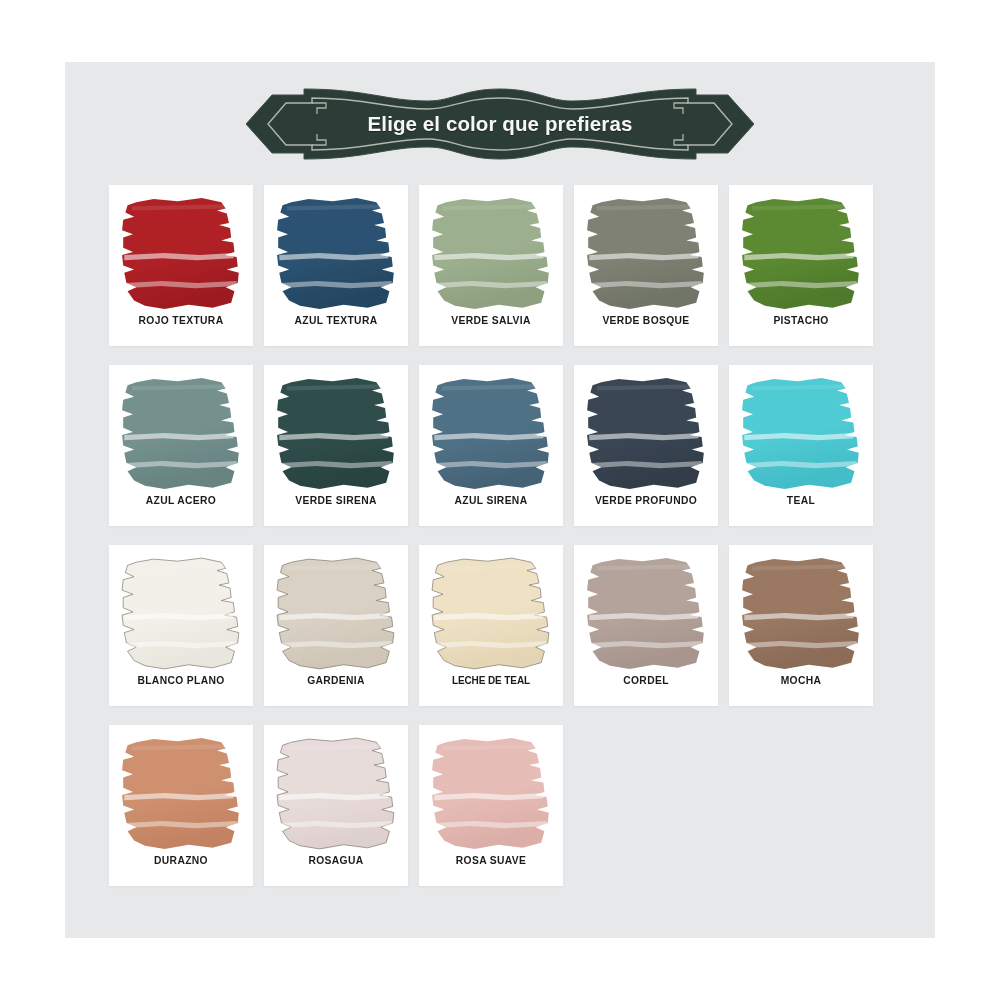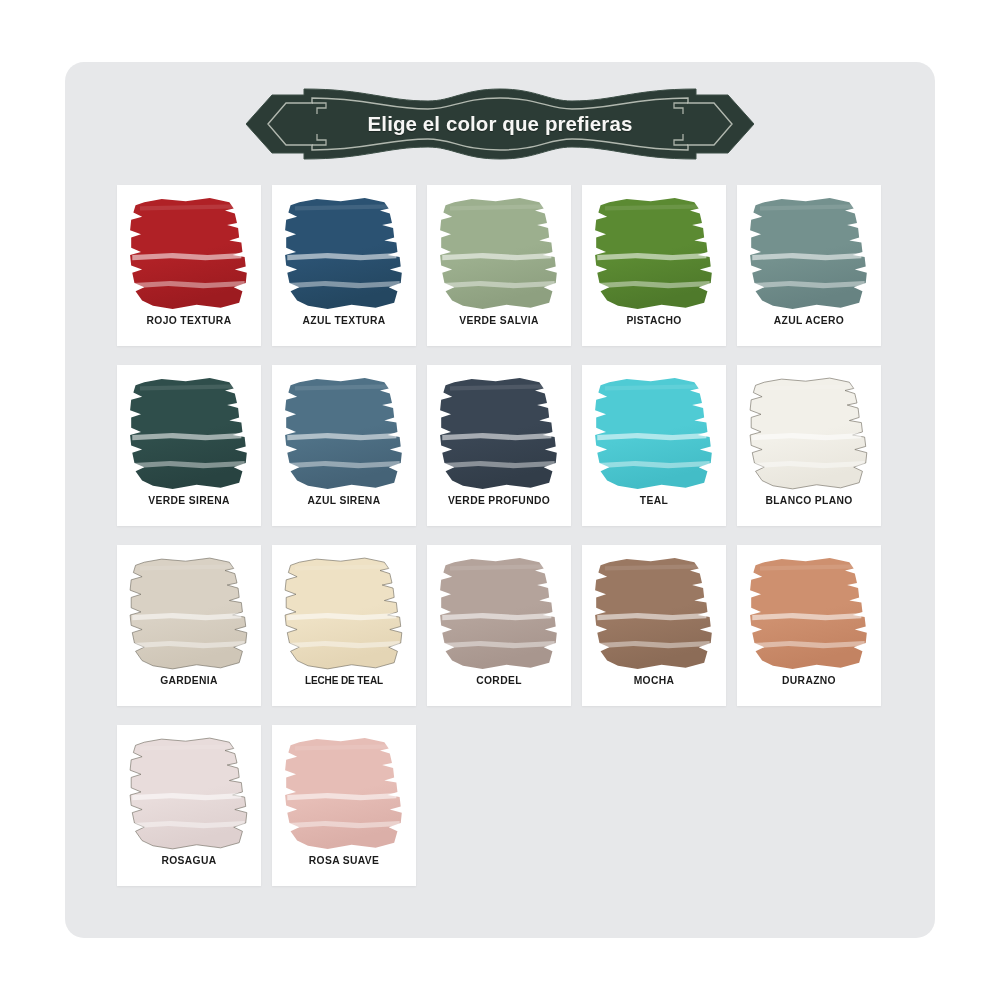--- a/index.html
+++ b/index.html
@@ -10,21 +10,20 @@
     overflow:hidden;
   }
 
   #stage { position:relative; width:1000px; height:1000px; }
 
   .panel {
     position:absolute;
     left:65px; top:62px;
     width:870px; height:876px;
     background:#e7e8ea;
-    border-radius:19px;
   }
 
   
   .banner-wrap {
     position:absolute;
     left:50%; transform:translateX(-50%);
     top:25px;
     width:508px; height:74px;
   }
   .banner-wrap svg { display:block; width:508px; height:74px; }
@@ -36,21 +35,21 @@
     font-size:20.5px;
     font-weight:bold;
     letter-spacing:.1px;
     text-shadow:0 1px 1px rgba(0,0,0,.35);
     padding-bottom:1px;
   }
 
   
   .grid {
     position:absolute;
-    left:52px; top:123px;
+    left:44px; top:123px;
     width:760px;
     display:grid;
     grid-template-columns:repeat(5, 144px);
     column-gap:11px;
     row-gap:19px;
   }
 
   .card {
     position:relative;
     width:144px; height:161px;
@@ -195,20 +194,38 @@
               <path d="M4,84 L38,82 L70,84 L106,82 L106,87 L68,89 L36,87 L4,89 Z" fill="#ffffff" opacity=".42"></path>
               <path d="M10,10 L98,8 L98,12 L10,14 Z" fill="#ffffff" opacity=".10"></path>
             </svg>
           </div>
           <div class="card-label">VERDE SALVIA</div>
         </div>
         <div class="card">
           <div class="swatch">
             <svg viewBox="0 0 110 112" preserveAspectRatio="none" aria-hidden="true">
               <defs>
+                <linearGradient id="g4" x1="0" y1="0" x2="0.25" y2="1">
+                  <stop offset="0%" stop-color="#7e8174"></stop>
+                  <stop offset="58%" stop-color="#7e8174"></stop>
+                  <stop offset="100%" stop-color="#717567"></stop>
+                </linearGradient>
+              </defs>
+              <path d="M14,6 L30,3 L52,5 L74,2 L92,6 L96,12 L88,14 L97,17 L99,26 L90,28 L100,31 L101,40 L92,43 L103,45 L104,54 L95,57 L106,59 L107,68 L97,71 L108,74 L107,84 L96,88 L104,92 L101,103 L84,108 L62,105 L40,109 L22,106 L12,101 L6,92 L14,88 L5,84 L3,74 L12,71 L2,67 L1,57 L11,54 L2,50 L2,40 L11,37 L1,33 L2,23 L12,20 L4,16 L6,9 Z" fill="url(#g4)"></path>
+              <path d="M3,57 L40,55 L72,57 L103,55 L103,60 L70,62 L38,60 L3,62 Z" fill="#ffffff" opacity=".55"></path>
+              <path d="M4,84 L38,82 L70,84 L106,82 L106,87 L68,89 L36,87 L4,89 Z" fill="#ffffff" opacity=".42"></path>
+              <path d="M10,10 L98,8 L98,12 L10,14 Z" fill="#ffffff" opacity=".10"></path>
+            </svg>
+          </div>
+          <div class="card-label">VERDE BOSQUE</div>
+        </div>
+        <div class="card">
+          <div class="swatch">
+            <svg viewBox="0 0 110 112" preserveAspectRatio="none" aria-hidden="true">
+              <defs>
                 <linearGradient id="g5" x1="0" y1="0" x2="0.25" y2="1">
                   <stop offset="0%" stop-color="#5b8a32"></stop>
                   <stop offset="58%" stop-color="#5b8a32"></stop>
                   <stop offset="100%" stop-color="#4f7a2b"></stop>
                 </linearGradient>
               </defs>
               <path d="M14,6 L30,3 L52,5 L74,2 L92,6 L96,12 L88,14 L97,17 L99,26 L90,28 L100,31 L101,40 L92,43 L103,45 L104,54 L95,57 L106,59 L107,68 L97,71 L108,74 L107,84 L96,88 L104,92 L101,103 L84,108 L62,105 L40,109 L22,106 L12,101 L6,92 L14,88 L5,84 L3,74 L12,71 L2,67 L1,57 L11,54 L2,50 L2,40 L11,37 L1,33 L2,23 L12,20 L4,16 L6,9 Z" fill="url(#g5)"></path>
               <path d="M3,57 L40,55 L72,57 L103,55 L103,60 L70,62 L38,60 L3,62 Z" fill="#ffffff" opacity=".55"></path>
               <path d="M4,84 L38,82 L70,84 L106,82 L106,87 L68,89 L36,87 L4,89 Z" fill="#ffffff" opacity=".42"></path>
               <path d="M10,10 L98,8 L98,12 L10,14 Z" fill="#ffffff" opacity=".10"></path>

